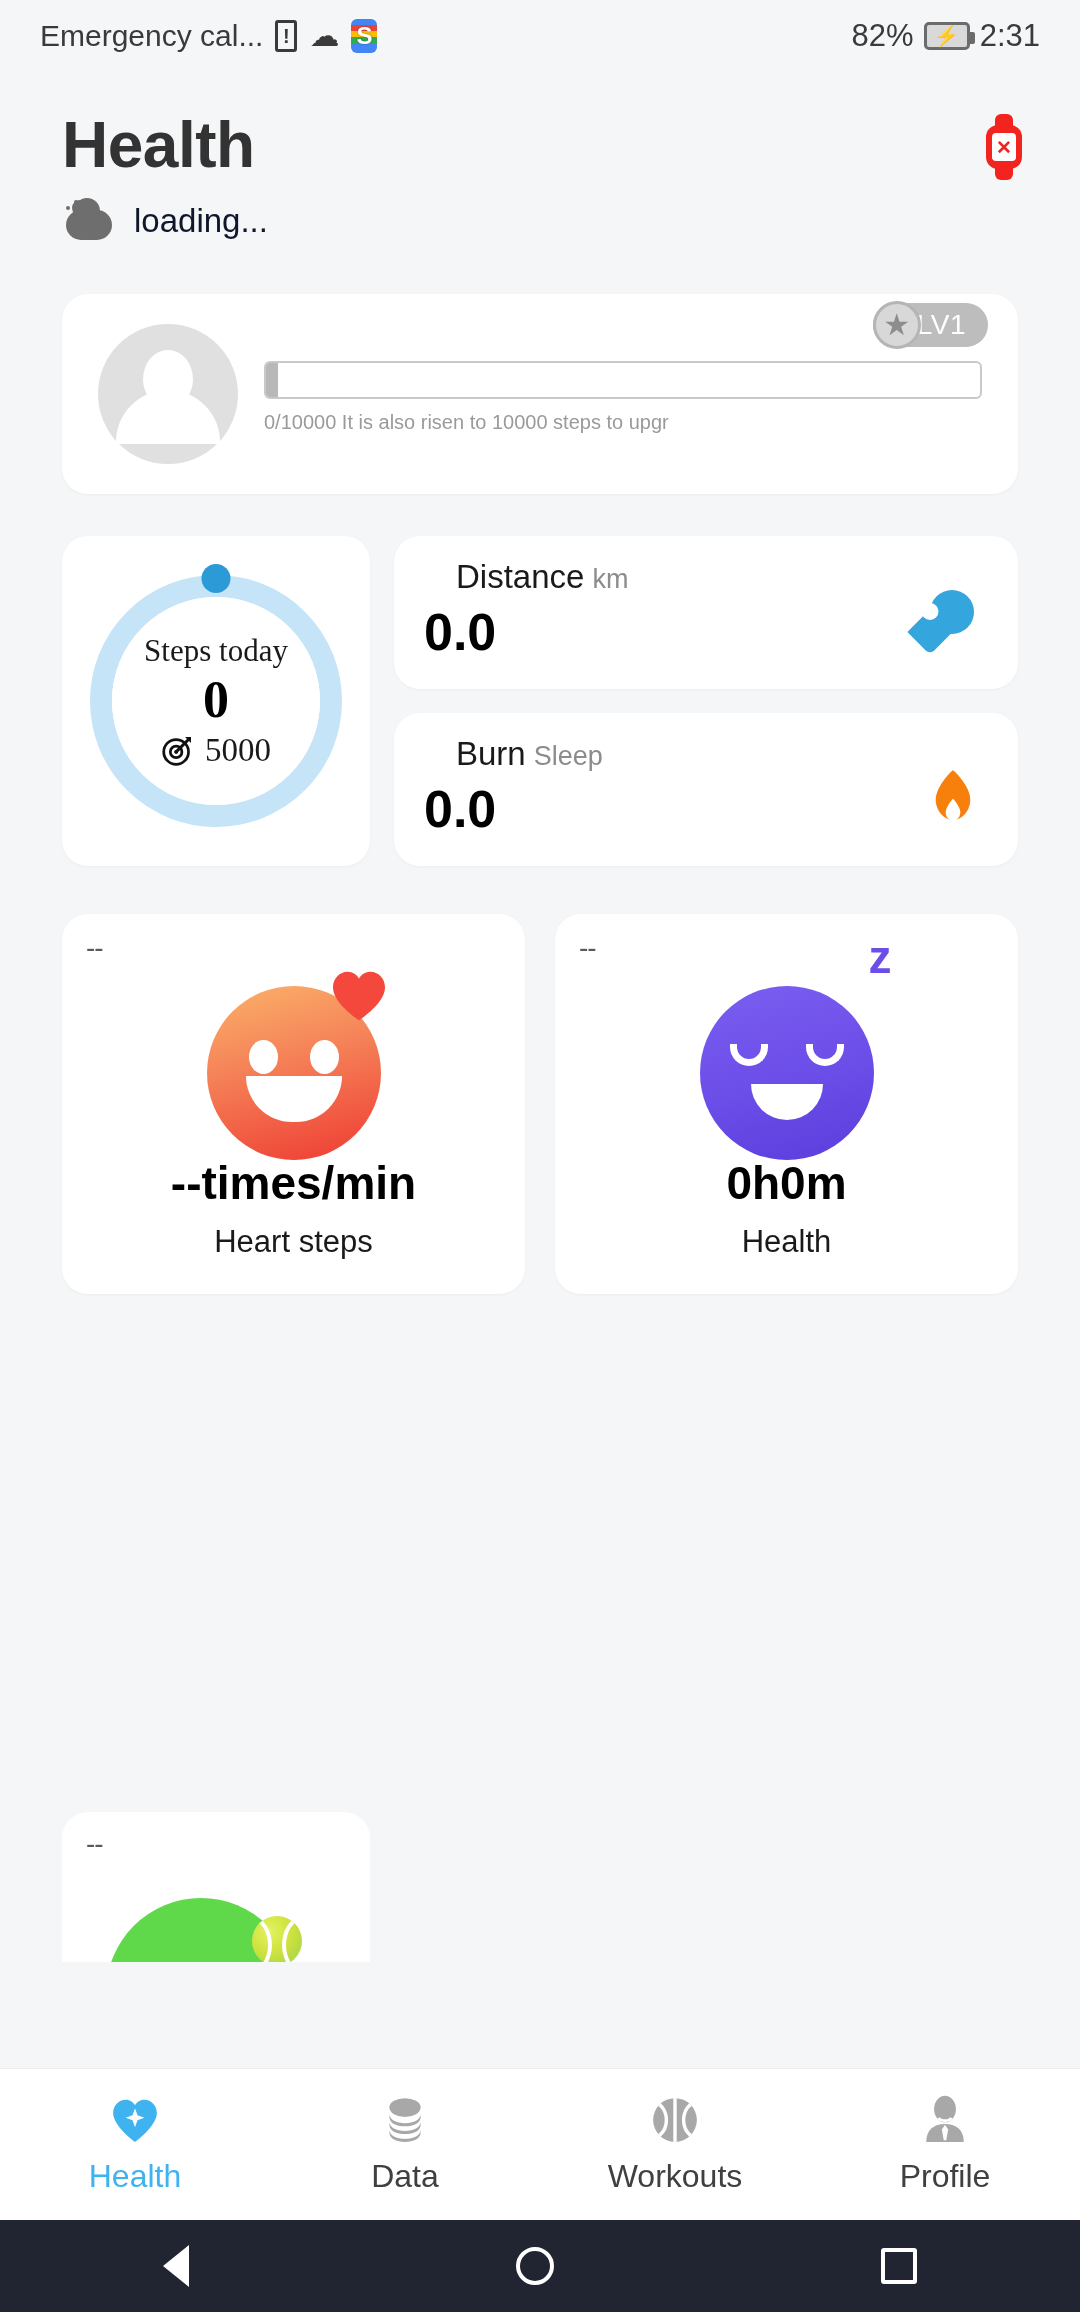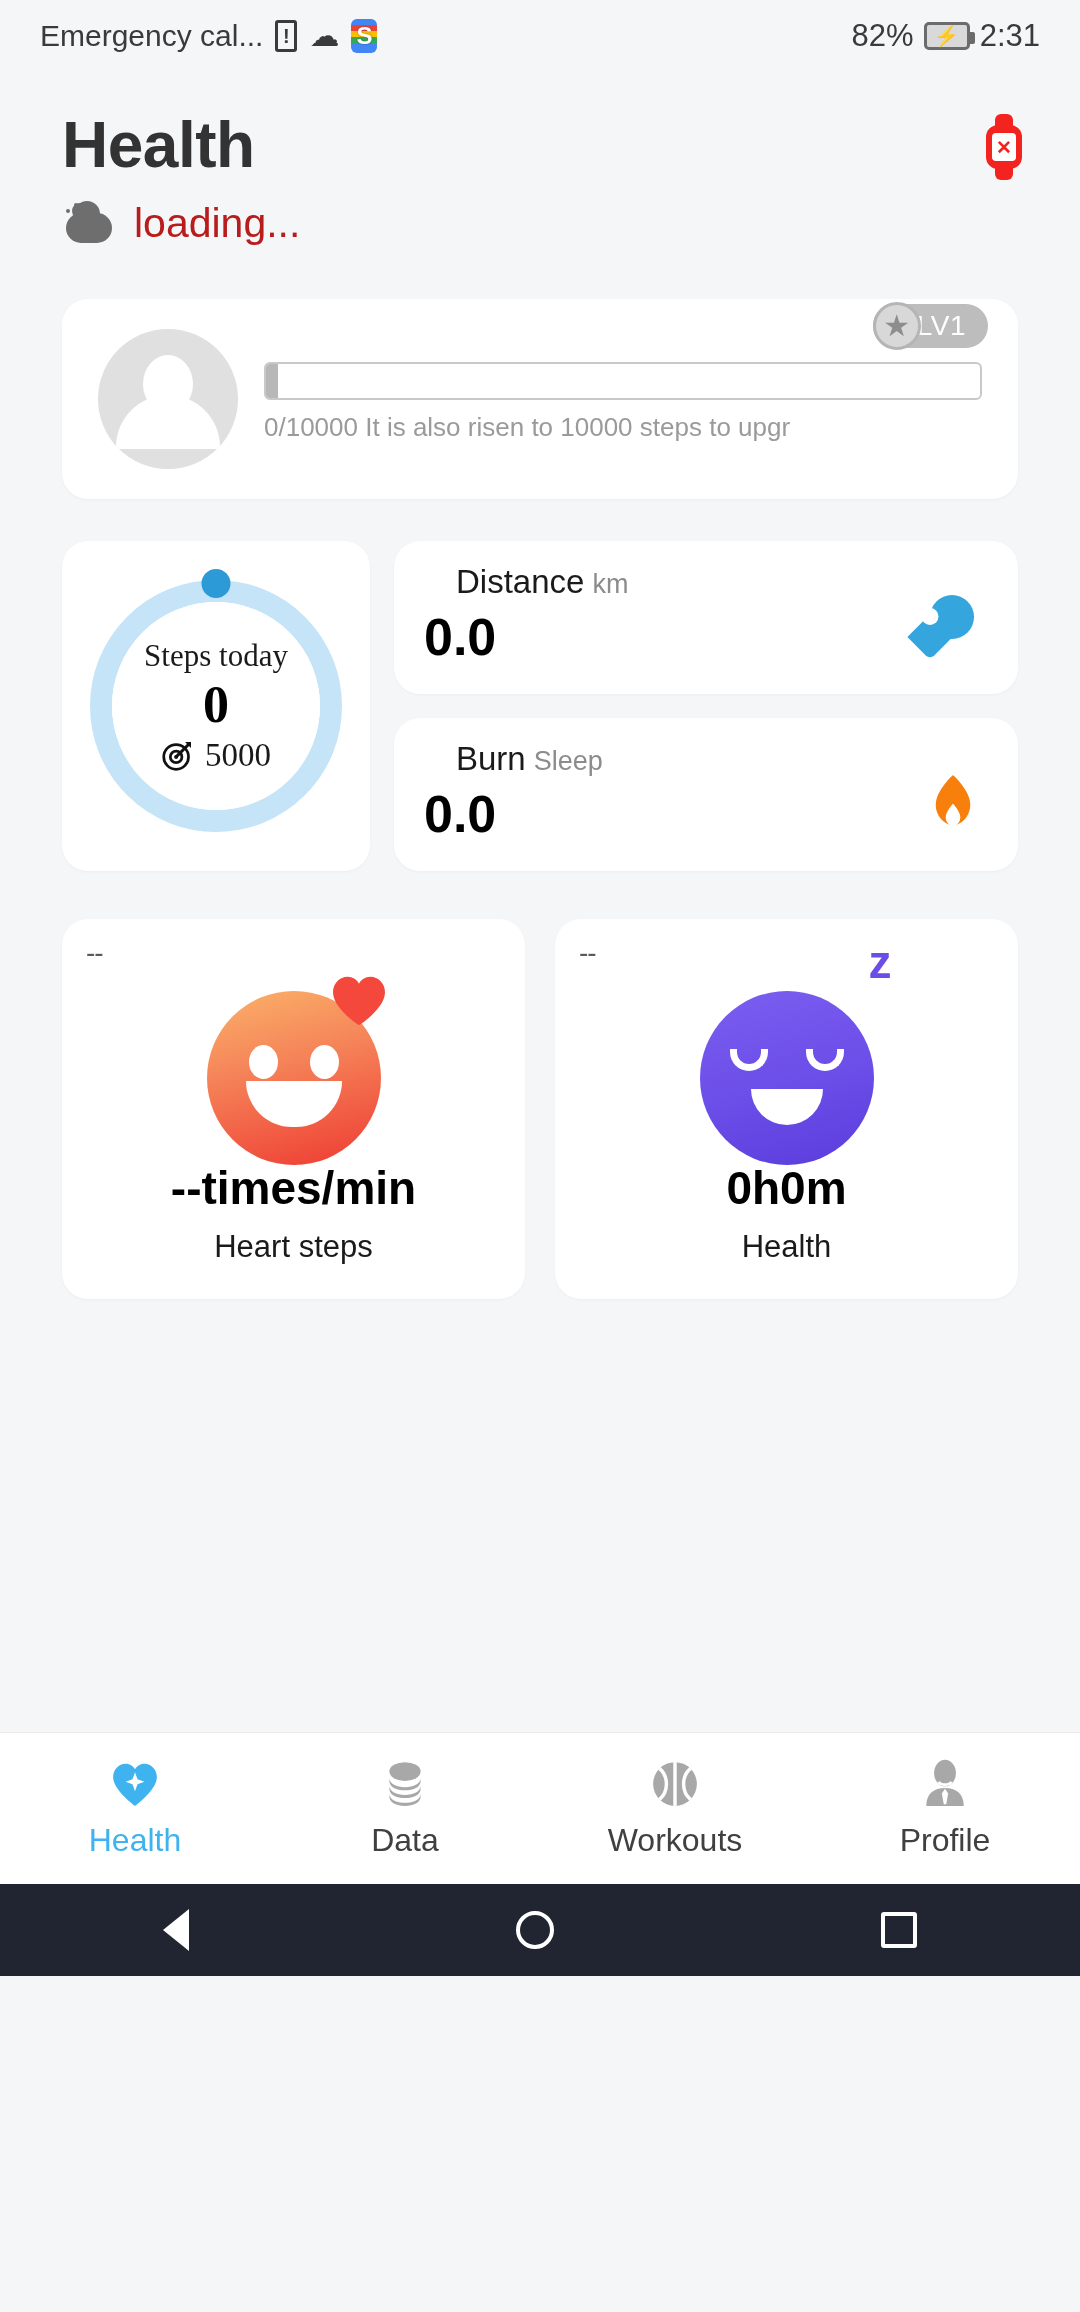--- a/index.html
+++ b/index.html
@@ -2,21 +2,21 @@
 <html><head>
 <meta charset="utf-8">
 <style>
   * { margin:0; padding:0; box-sizing:border-box; }
   html, body {
     width:1080px; height:2312px;
     background:#f5f6f7;
     font-family:"Liberation Sans", sans-serif;
     overflow:hidden;
   }
-  #screen { position:relative; width:1080px; height:1976px; background:#f5f6f7; }
+  #screen { position:relative; width:1080px; height:2312px; background:#f5f6f7; }
 
   
   .statusbar {
     height:72px; display:flex; align-items:center;
     padding:0 40px; font-size:30px; color:#3a3a3a;
   }
   .sb-left { display:flex; align-items:center; gap:12px; }
   .sb-right { margin-left:auto; display:flex; align-items:center; gap:10px; font-size:31px; }
   .sim-icon {
     width:22px; height:32px; border:3px solid #3a3a3a; border-radius:3px;
@@ -54,21 +54,21 @@
   }
   .weather-icon .cloud::before{
     content:""; position:absolute; left:8px; top:-12px; width:26px; height:26px;
     background:#6e6e6e; border-radius:50%;
   }
   .weather-icon .sun{
     position:absolute; left:10px; top:0px; width:16px; height:16px;
     background:#fff; border:3px solid #6e6e6e; border-radius:50%;
   }
   .weather-icon .ray{ position:absolute; width:4px; height:4px; background:#6e6e6e; border-radius:50%; }
-  .subtext { font-size:41px; color:#b91c1c; }
+  .subtext { font-size:33px; color:#0f172a; }
 
   .band-icon{
     position:absolute; right:58px; top:42px; width:36px; height:66px;
   }
   .band-icon .strap-t, .band-icon .strap-b{
     position:absolute; left:9px; width:18px; height:20px; background:#f3231f; border-radius:6px;
   }
   .band-icon .strap-t{ top:0; }
   .band-icon .strap-b{ bottom:0; }
   .band-icon .body{
@@ -114,21 +114,21 @@
     background:#d8d8d8; border:3px solid #b5b5b5;
     display:flex; align-items:center; justify-content:center;
     color:#8d8d8d; font-size:30px; line-height:1;
   }
   .lv-badge .lv-text{ color:#fff; font-size:28px; letter-spacing:0.5px; }
   .progress-track{
     height:38px; border:2px solid #c9c9c9; border-radius:6px; background:#fff;
     position:relative; overflow:hidden;
   }
   .progress-fill{ position:absolute; left:0; top:0; bottom:0; width:12px; background:#b8b8b8; }
-  .progress-text{ margin-top:12px; font-size:26px; color:#9a9a9a; white-space:nowrap; overflow:hidden; }
+  .progress-text{ margin-top:12px; font-size:20px; color:#9a9a9a; white-space:nowrap; overflow:hidden; }
 
   
   .metrics { display:flex; gap:24px; margin:42px 62px 0 62px; }
   .steps-card { width:308px; height:330px; display:flex; align-items:center; justify-content:center; }
   .ring-wrap { position:relative; width:252px; height:252px;font-family:Liberation Serif, serif; }
   .ring {
     position:absolute; inset:0; border-radius:50%;
     border:22px solid #c5e4f7; box-sizing:border-box;
   }
   .ring-dot{

